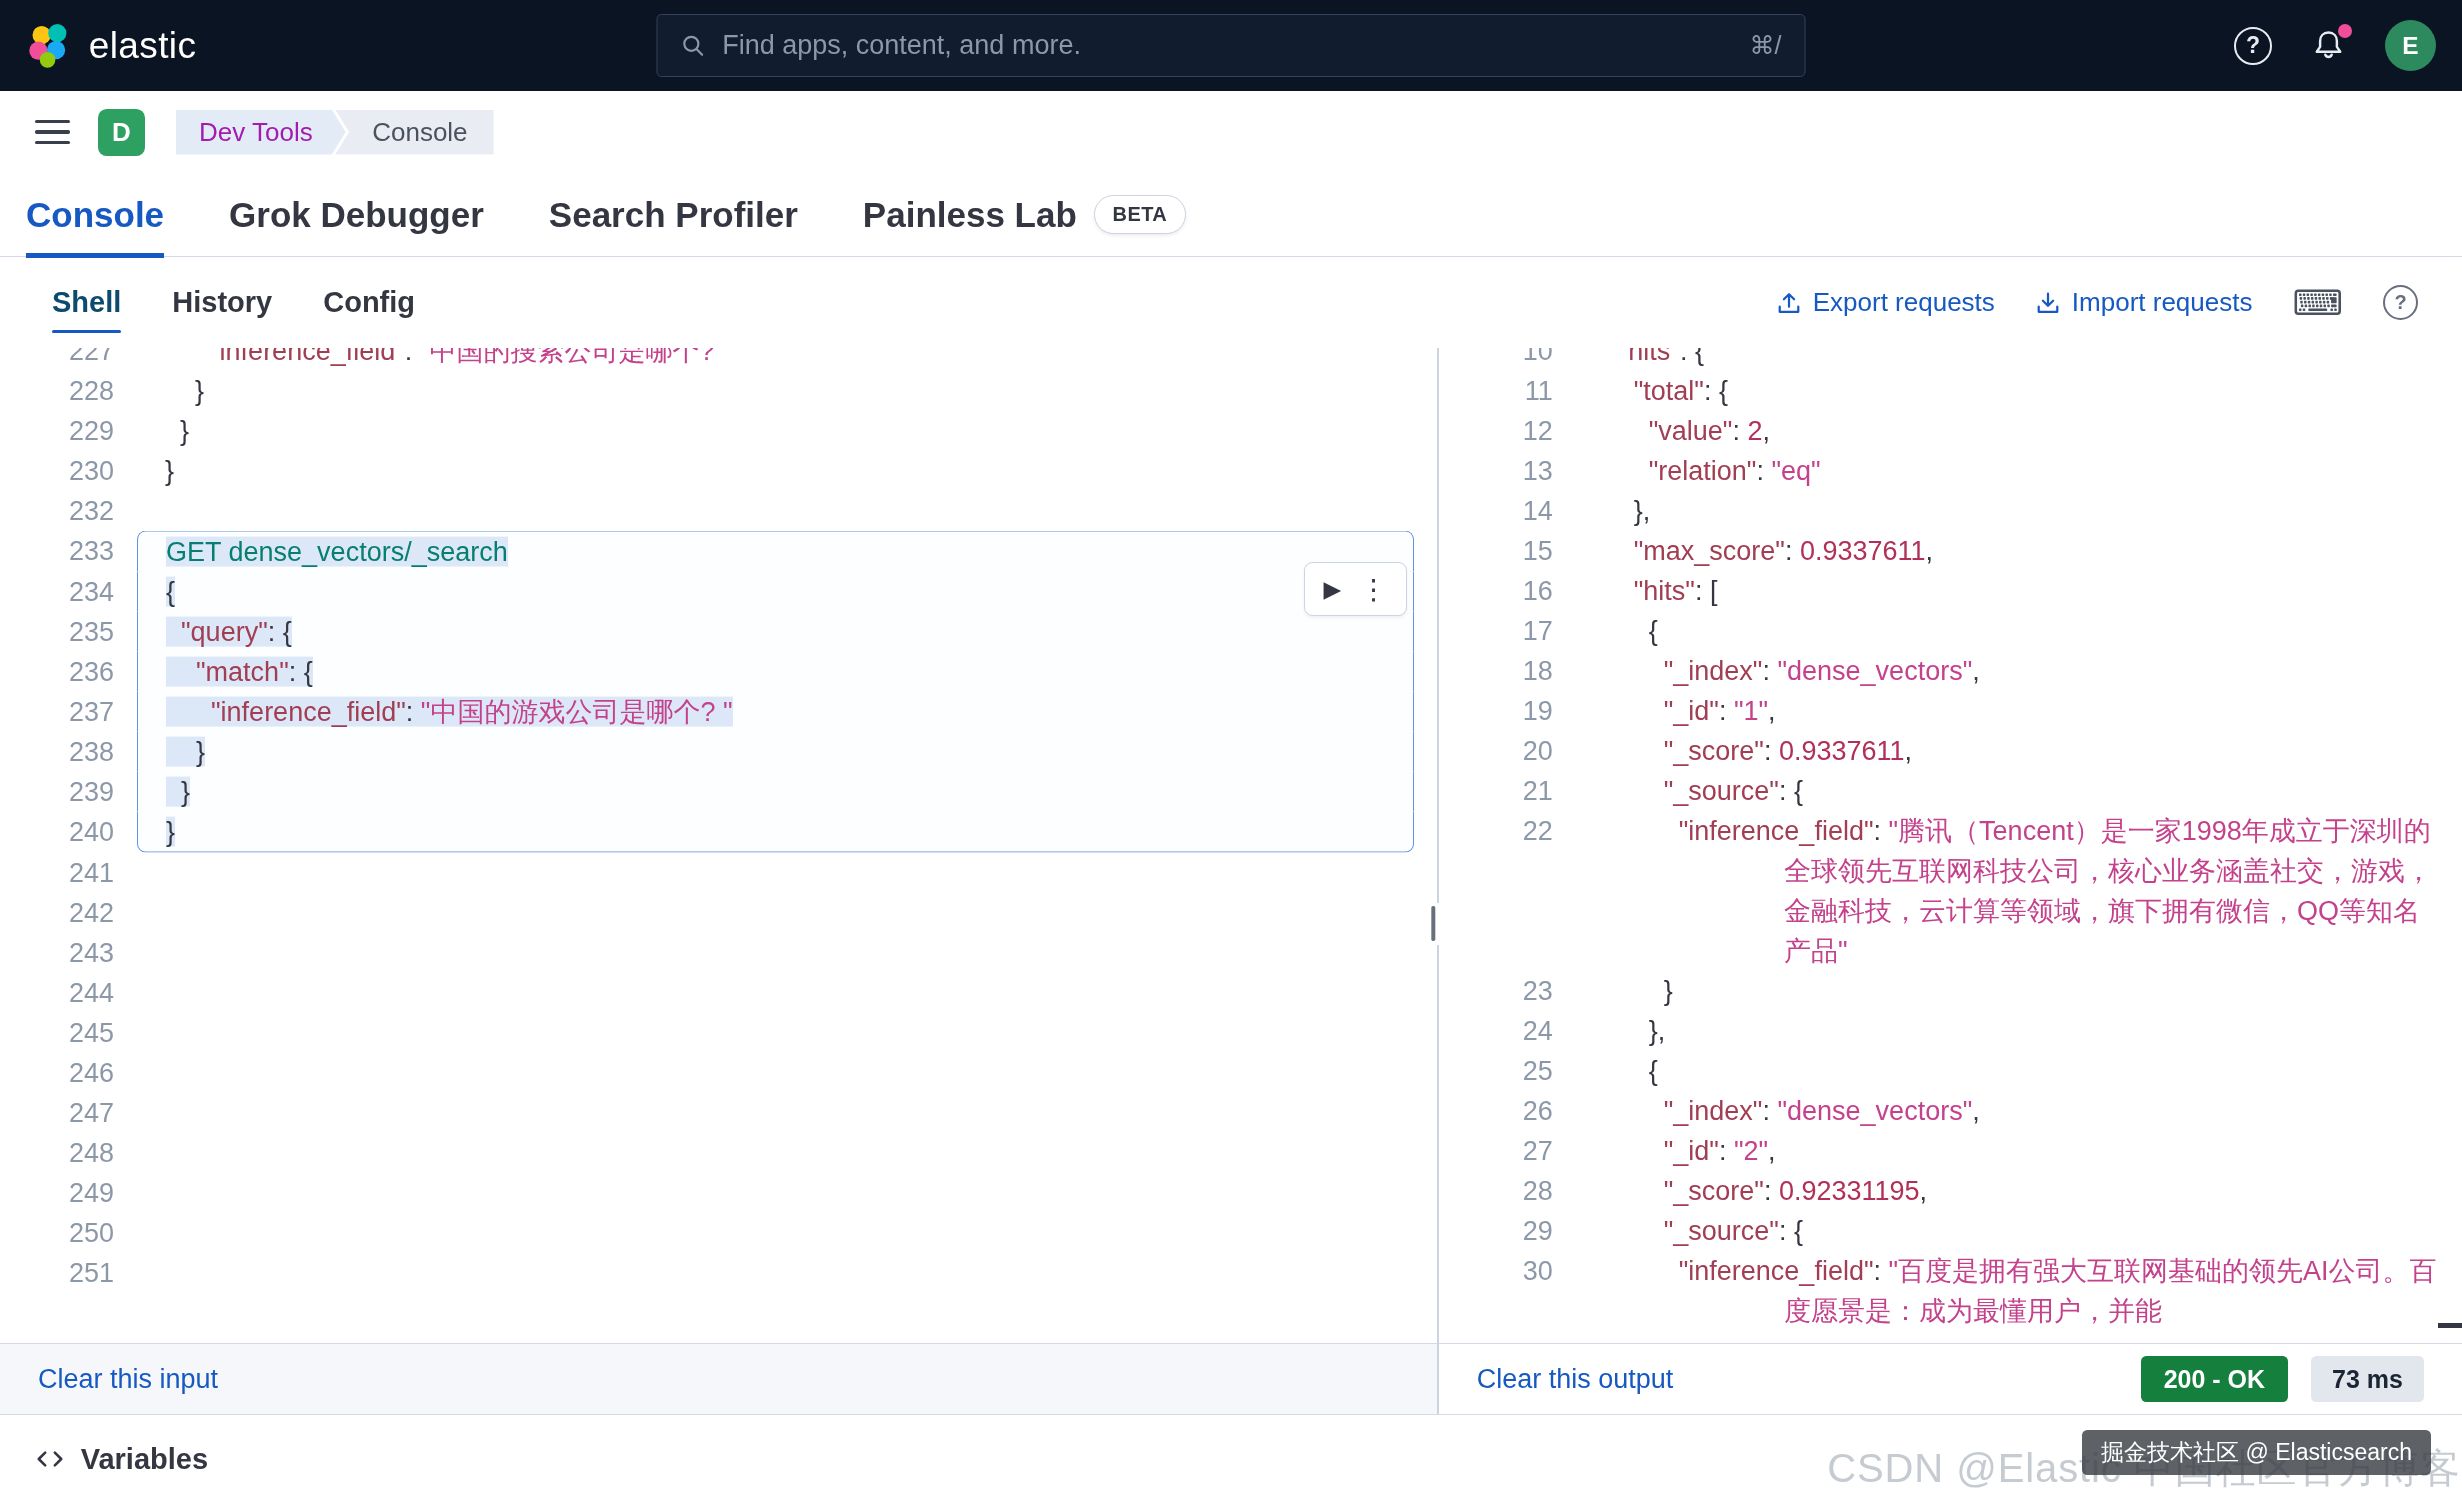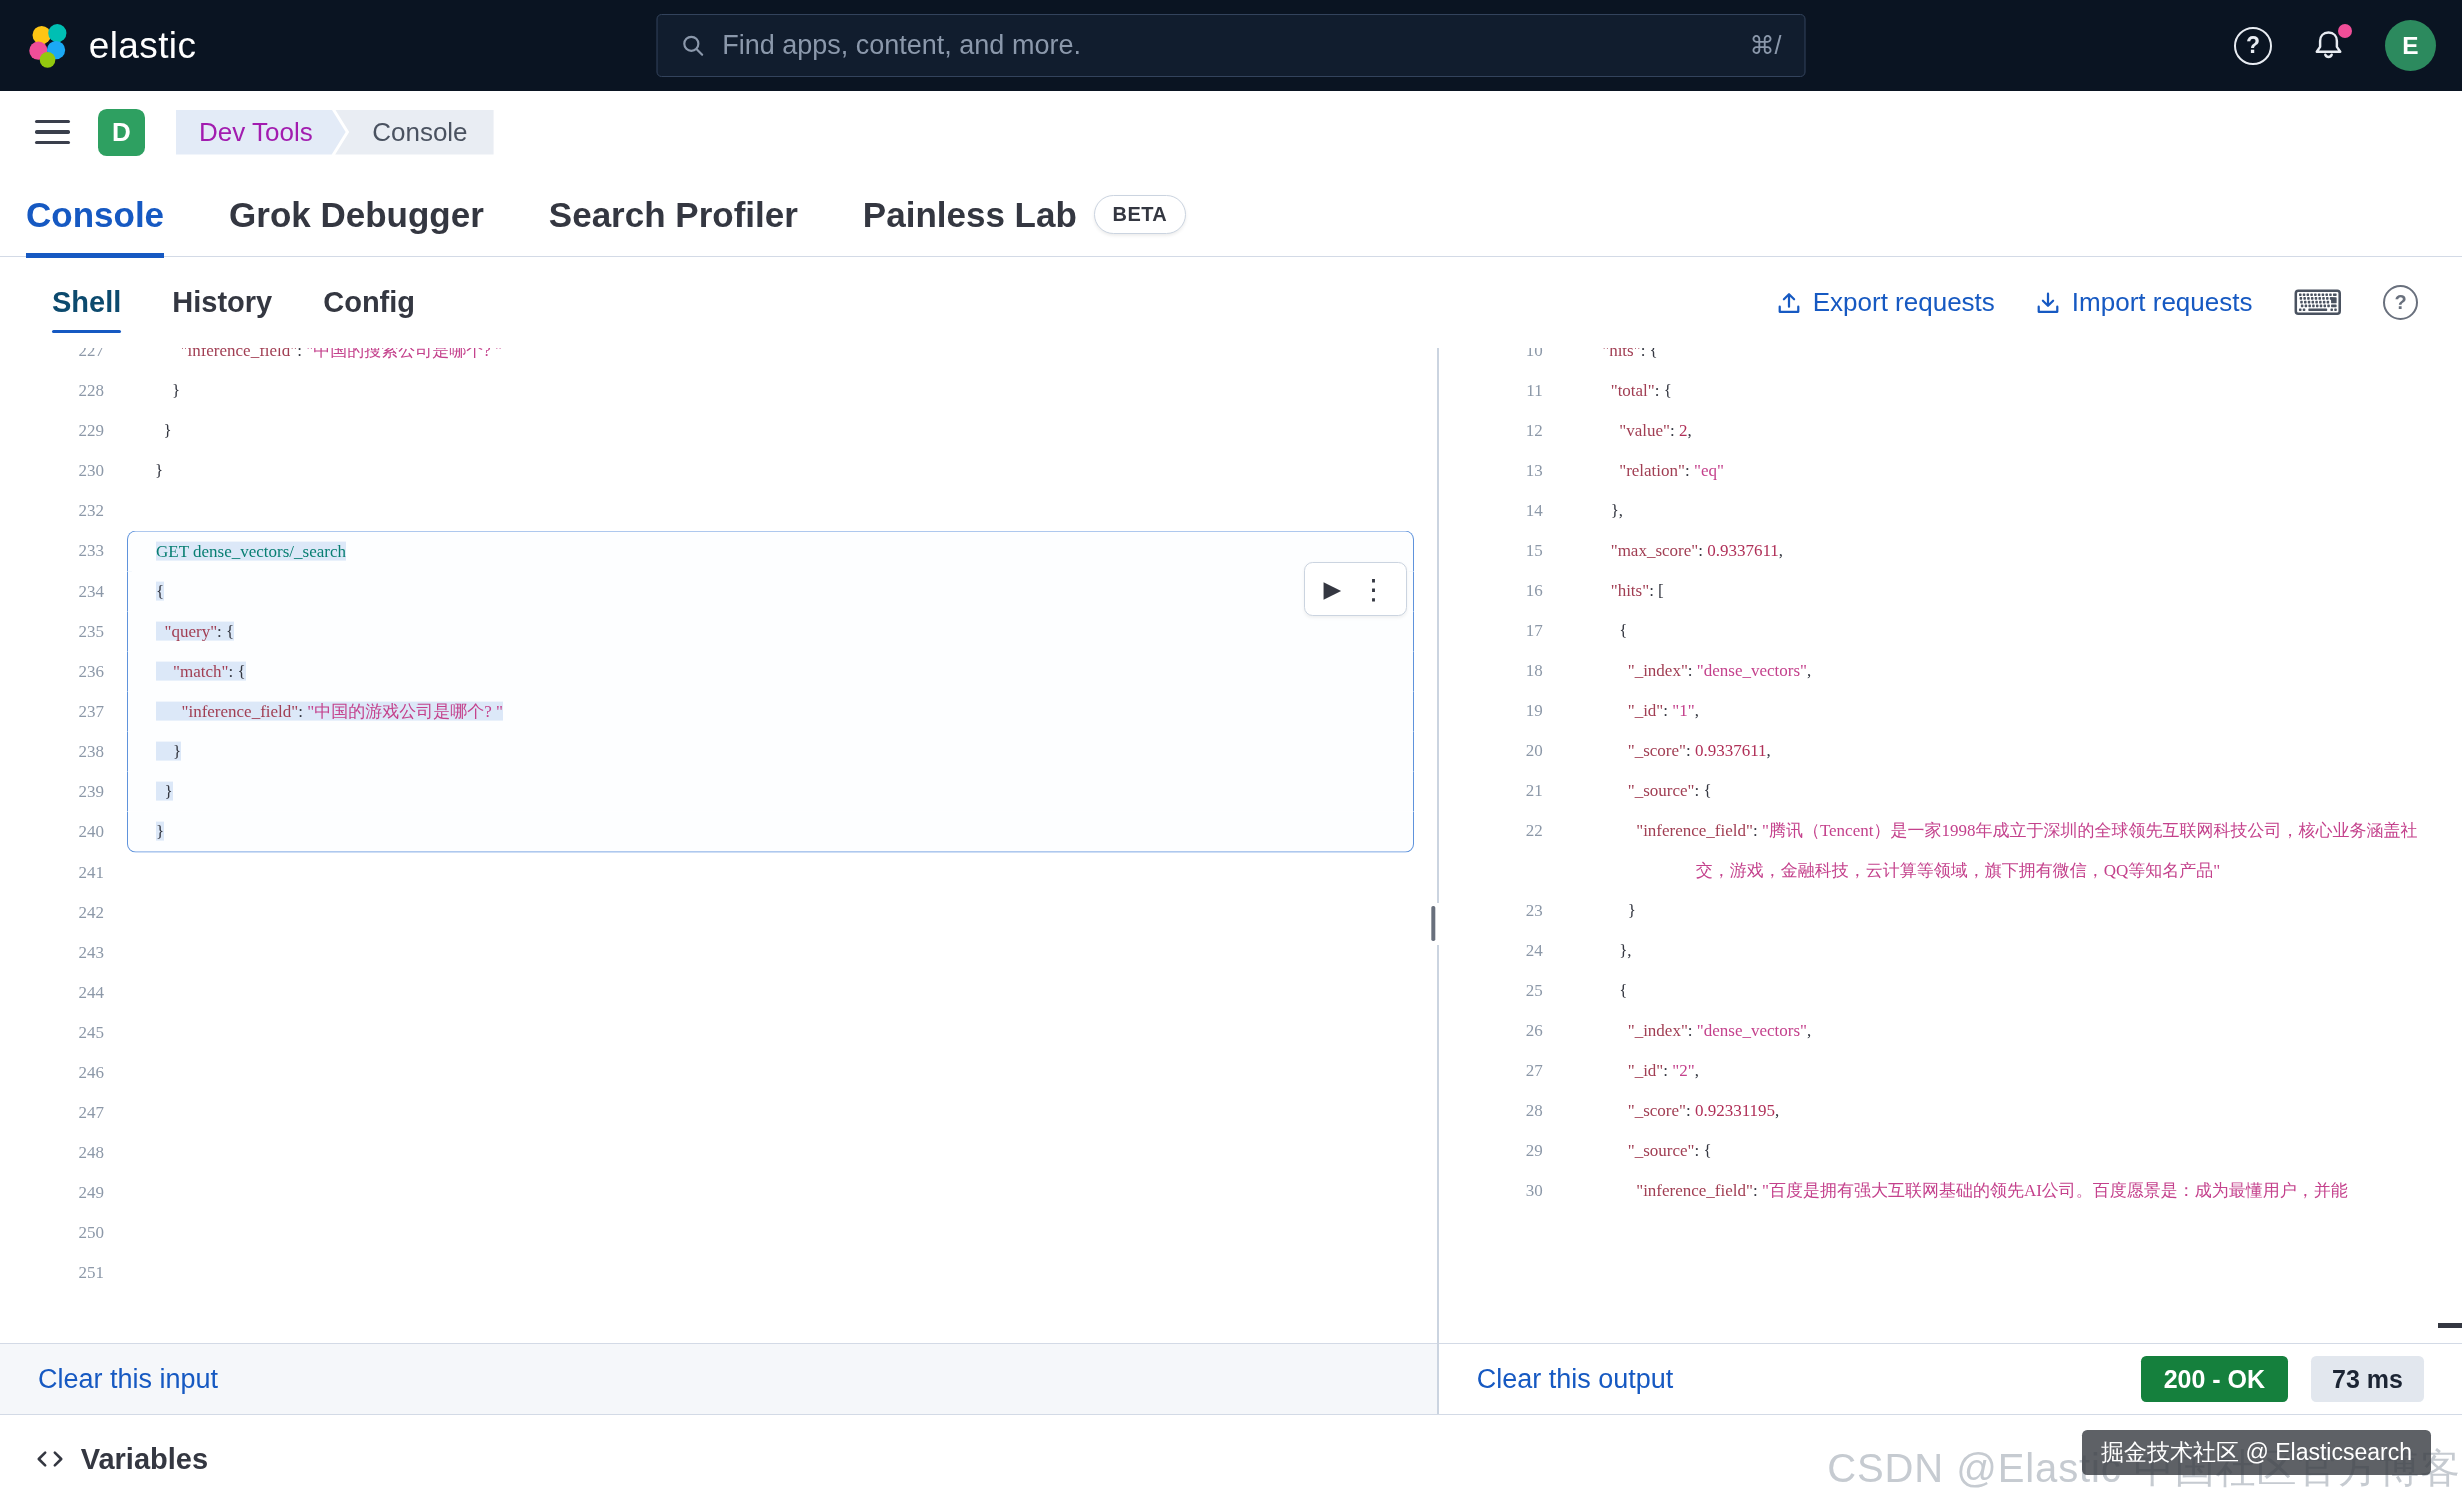--- a/index.html
+++ b/index.html
@@ -50,21 +50,21 @@
   
   .panels { flex:1; display:flex; min-height:0; }
   .panel-left { width:1437px; flex:0 0 1437px; display:flex; flex-direction:column; min-height:0; }
   .panel-right { flex:1; display:flex; flex-direction:column; min-height:0; }
   .vdivider { width:1.7px; flex:0 0 1.7px; background:#CBD4E0; position:relative; }
   .vhandle { position:absolute; left:50%; top:54%; transform:translate(-50%,-50%); display:flex; gap:5.2px; background:#fff; padding:3.5px 2.6px; cursor:col-resize; }
   .vhandle i { width:3.5px; height:35px; background:#69707D; border-radius:1.7px; display:block; }
 
   .code-area { flex:1; overflow:hidden; position:relative; background:#fff; }
   .lines { transform:translateY(-17.4px); }
-  .crow { display:flex; min-height:40px; line-height:40px; font-family:Liberation Serif, serif; font-size:17px; }
+  .crow { display:flex; min-height:40px; line-height:40px; font-family:Liberation Sans, sans-serif; font-size:27px;margin-left:10px; }
   .gut { flex:0 0 127px; text-align:right; padding-right:23px; color:#8C98A8; }
   .code { flex:1; white-space:pre; color:#343741; padding-left:28px; margin-right:23px; position:relative; }
   .hang { white-space:pre-wrap; padding-left:calc(28px + 12ch); text-indent:-12ch; }
   .tk-pln { color:#343741; }
   .tk-key { color:#A13E53; }
   .tk-str { color:#C4418C; }
   .tk-num { color:#B03058; }
   .tk-m, .tk-u { color:#077E72; }
   .sel .code { border-left:1.7px solid #5F93DC; border-right:1.7px solid #5F93DC; background:#FDFEFF; }
   .sel-first .code { border-top:1.7px solid #5F93DC; border-radius:8.7px 8.7px 0 0; }

